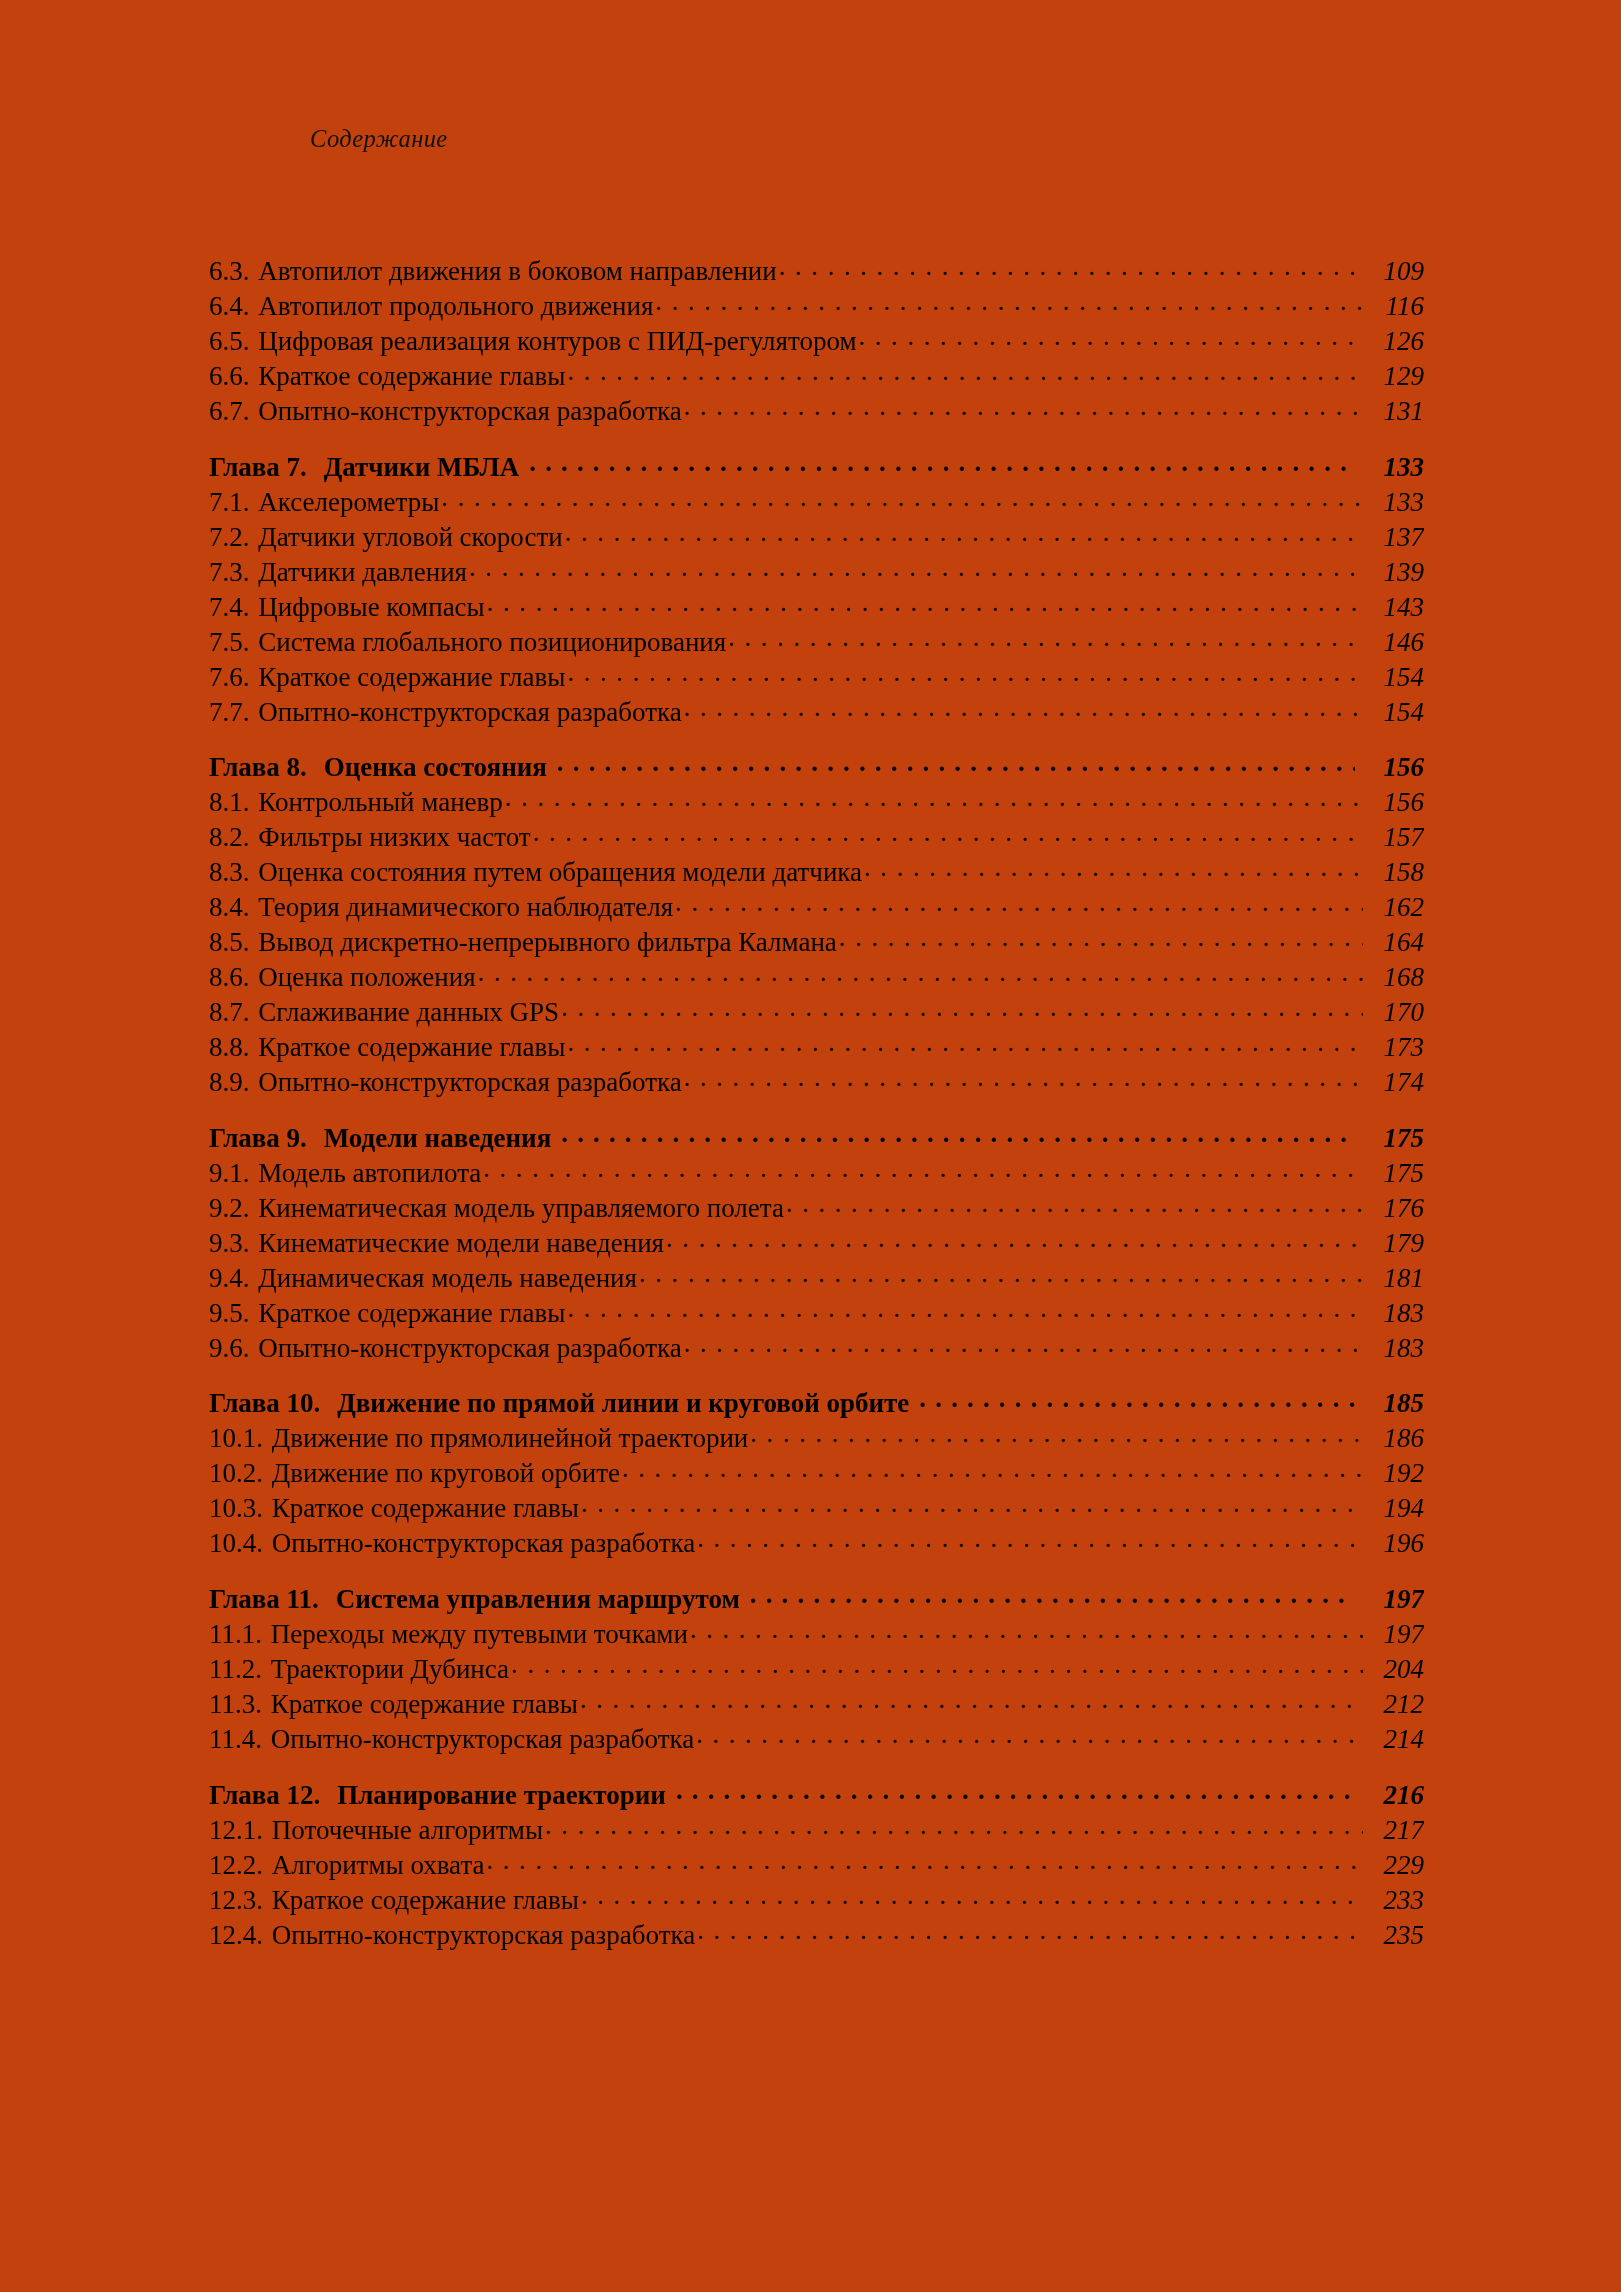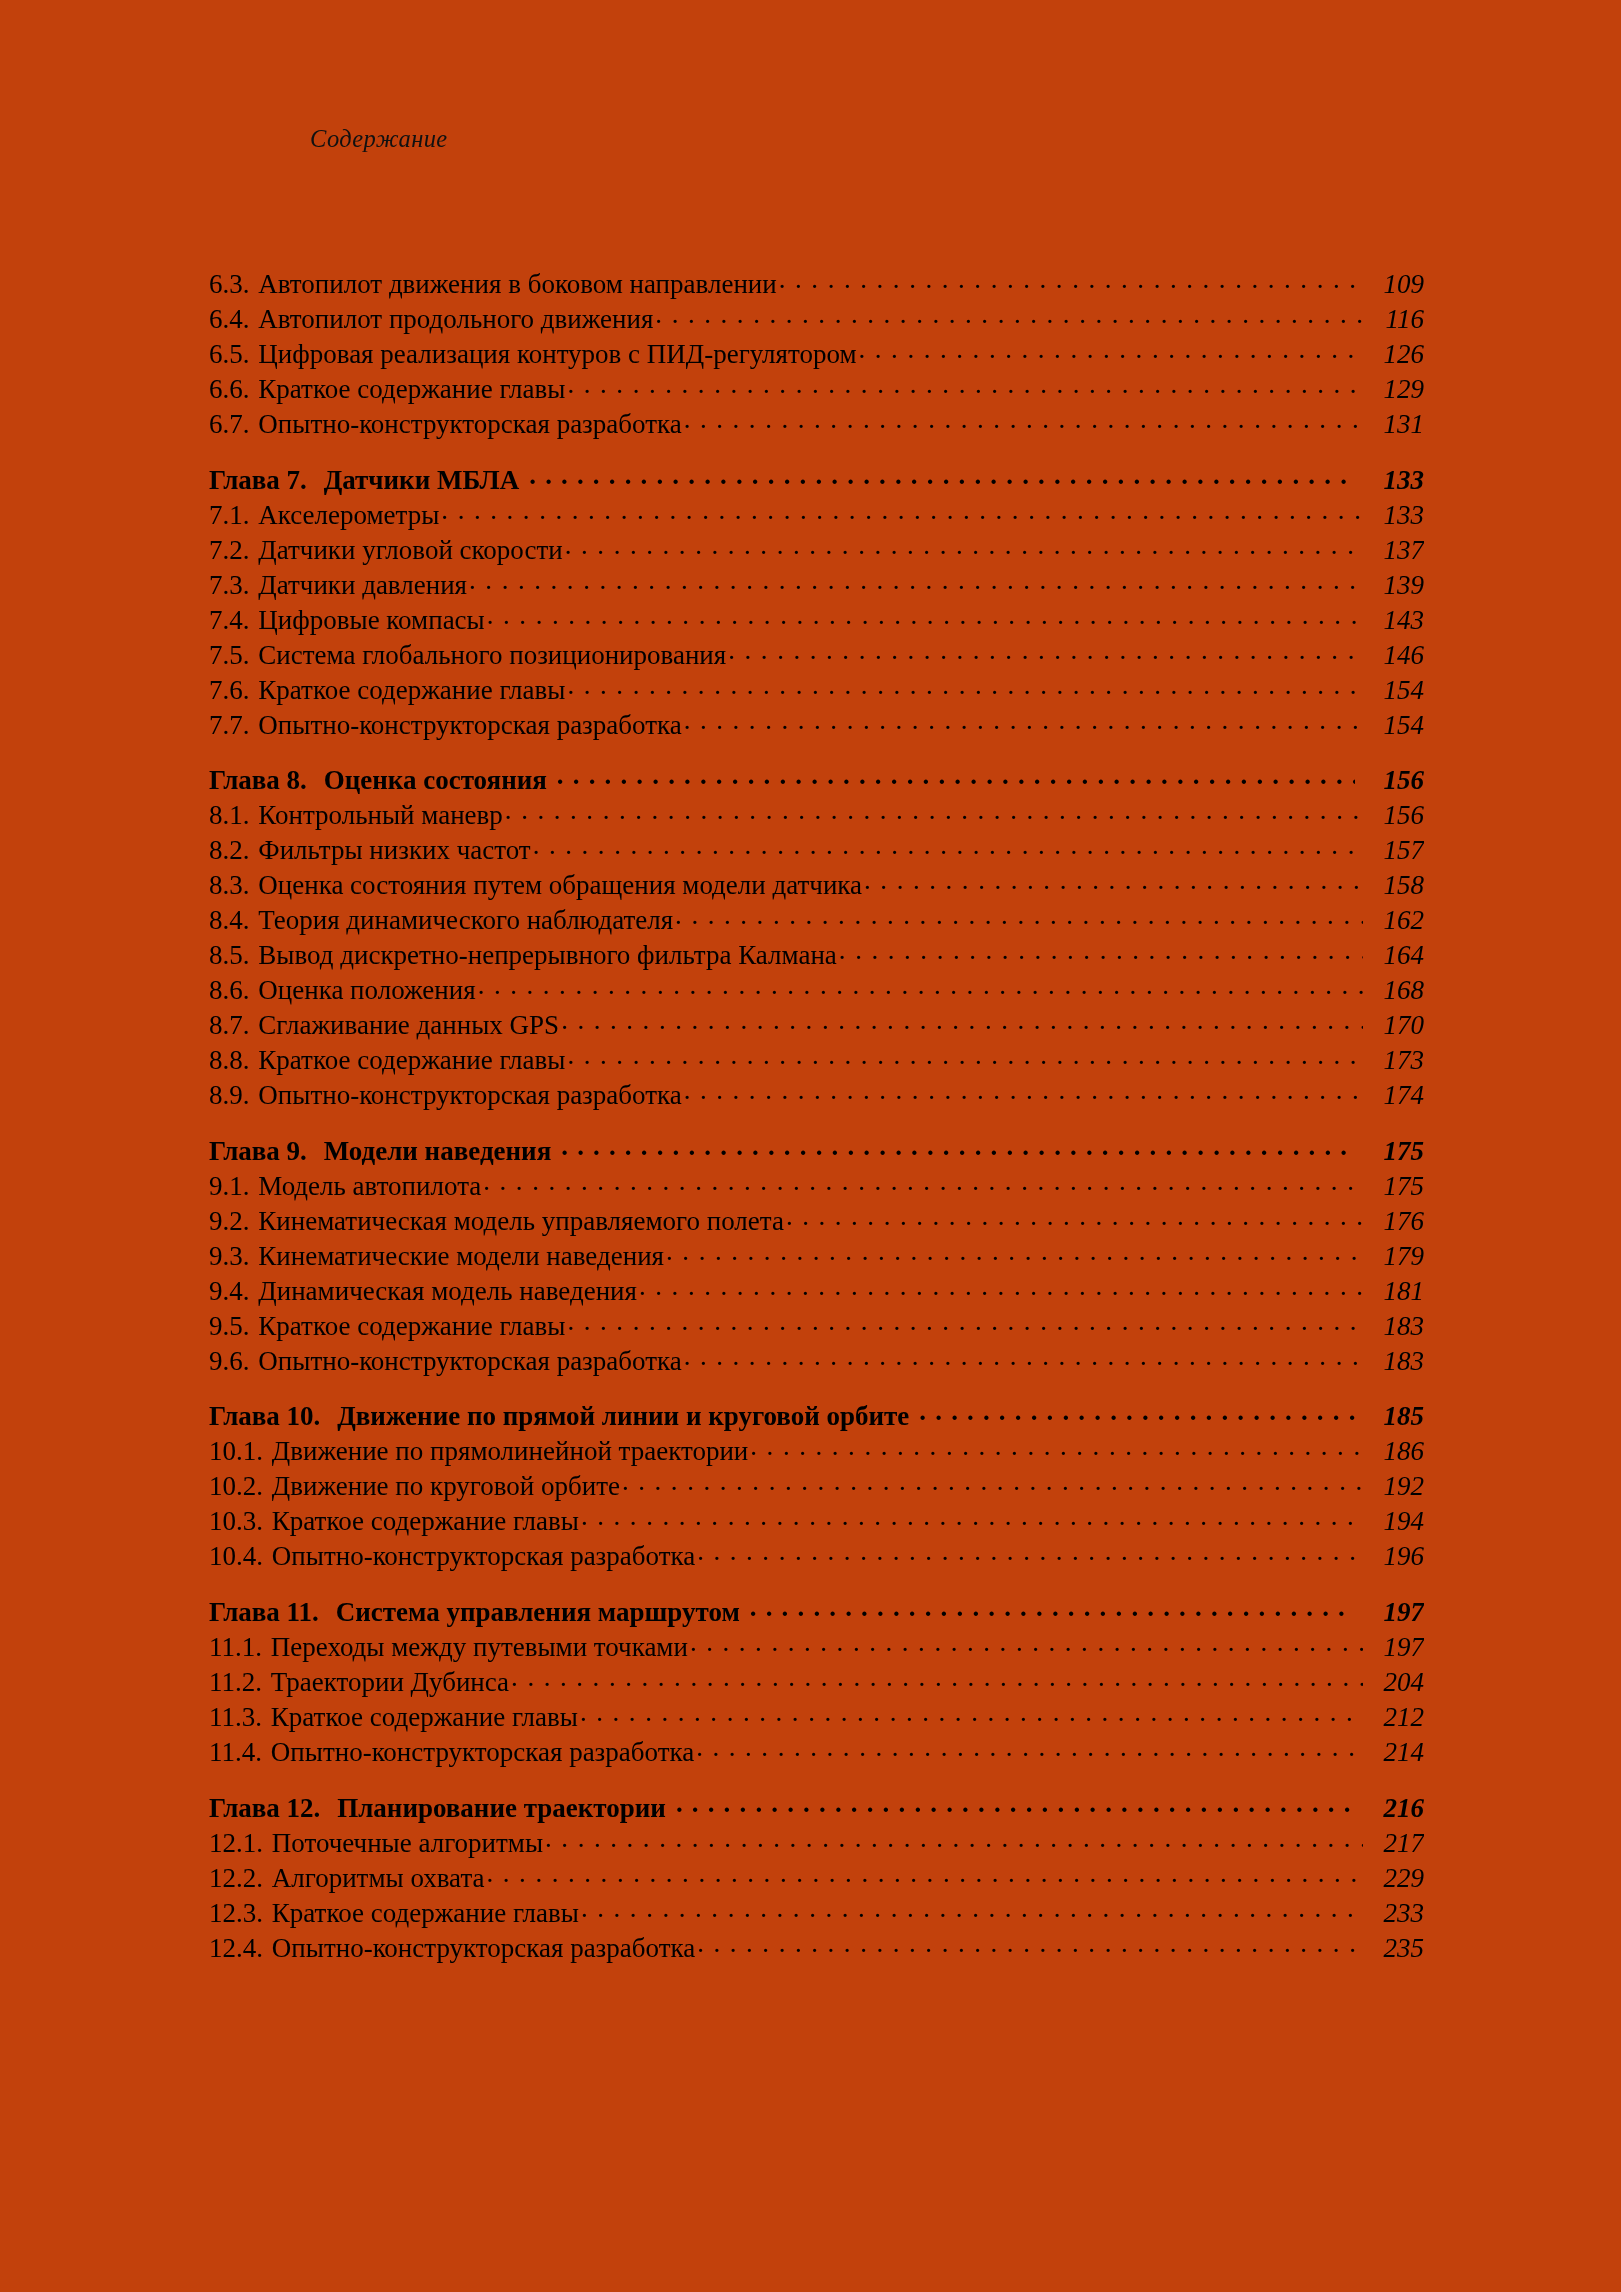--- a/index.html
+++ b/index.html
@@ -30,21 +30,21 @@
     font-size: 24.5px;
     letter-spacing: 0.4px;
     color: #111111;
     white-space: nowrap;
   }
 
   
   .toc {
     position: absolute;
     left: 209px;
-    top: 266px;
+    top: 253px;
     width: 1215px;
   }
 
   .toc-group {
     margin-bottom: 20.6px;
   }
   .toc-group:last-child {
     margin-bottom: 0;
   }
 

